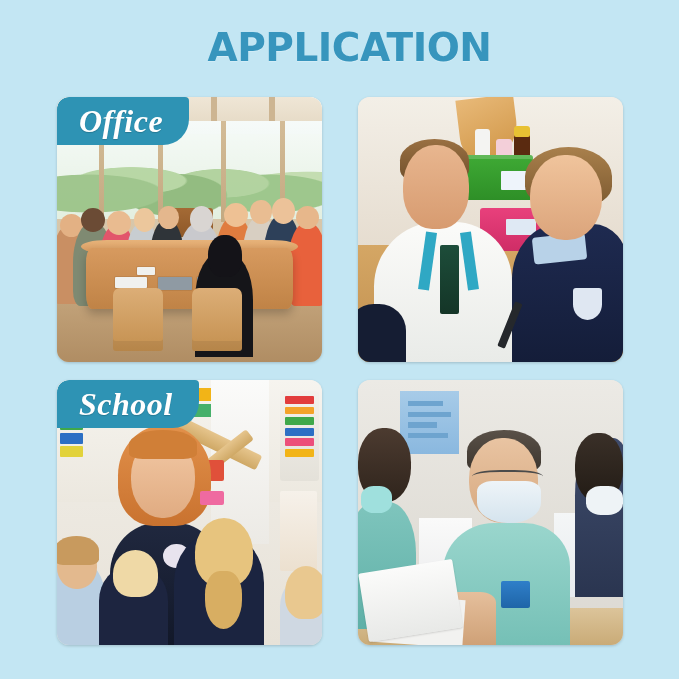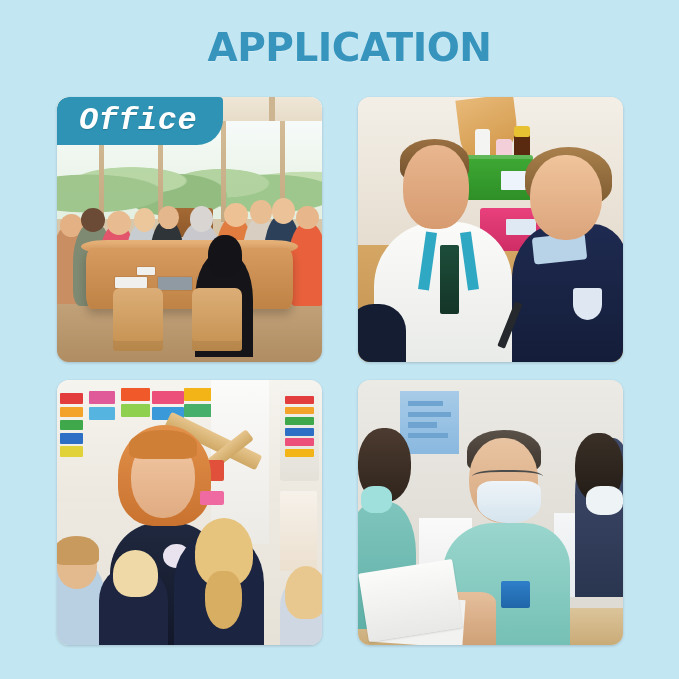--- a/index.html
+++ b/index.html
@@ -54,21 +54,21 @@
     height:48px;
     display:flex; align-items:center;
     padding:0 26px 0 22px;
     background:#2e93b4;
     border-top-left-radius:12px;
     border-bottom-right-radius:26px;
     border-top-right-radius:4px;
     z-index:5;
   }
   .badge-text{
-    font-family:Liberation Mono, monospace;
+    font-family:Liberation Serif, serif;
     font-style:italic;
     font-weight:bold;
     font-size:32px;
     color:#ffffff;
     line-height:1;
     letter-spacing:0.5px;
     white-space:nowrap;
     text-shadow:0 1px 1px rgba(0,0,0,.18);
   }
 
@@ -380,20 +380,23 @@
 
       <div class="sc-kid" style="left:44%;width:34%;height:42%;background:#1b2440"></div>
       <div class="sc-kidhead" style="left:52%;top:52%;width:22%;height:26%;background:#e7c47e;border-radius:50% 50% 42% 42%"></div>
       <div class="sc-kidhead" style="left:56%;top:72%;width:14%;height:22%;background:#d8ae62;border-radius:40% 40% 50% 50%"></div>
 
       <div class="sc-kid" style="right:-6%;width:22%;height:26%;background:#cfd8e2"></div>
       <div class="sc-kidhead" style="right:-2%;top:70%;width:16%;height:20%;background:#e9c88f;border-radius:50% 50% 40% 40%"></div>
 
       <div class="sc-book" style="left:54%;top:42%;width:9%;height:5%;background:#ef6aa0;border-radius:2px"></div>
     </div>
+    <div class="badge">
+      <span class="badge-text">School</span>
+    </div>
   </div>
 
   <div class="card">
     <div class="photo hospital">
       <div class="ho-wall"></div>
       <div class="ho-poster"></div>
       <div class="ho-poster-l" style="left:19%;top:8%;width:13%;height:2%"></div>
       <div class="ho-poster-l" style="left:19%;top:12%;width:16%;height:2%"></div>
       <div class="ho-poster-l" style="left:19%;top:16%;width:11%;height:2%"></div>
       <div class="ho-poster-l" style="left:19%;top:20%;width:15%;height:2%"></div>

